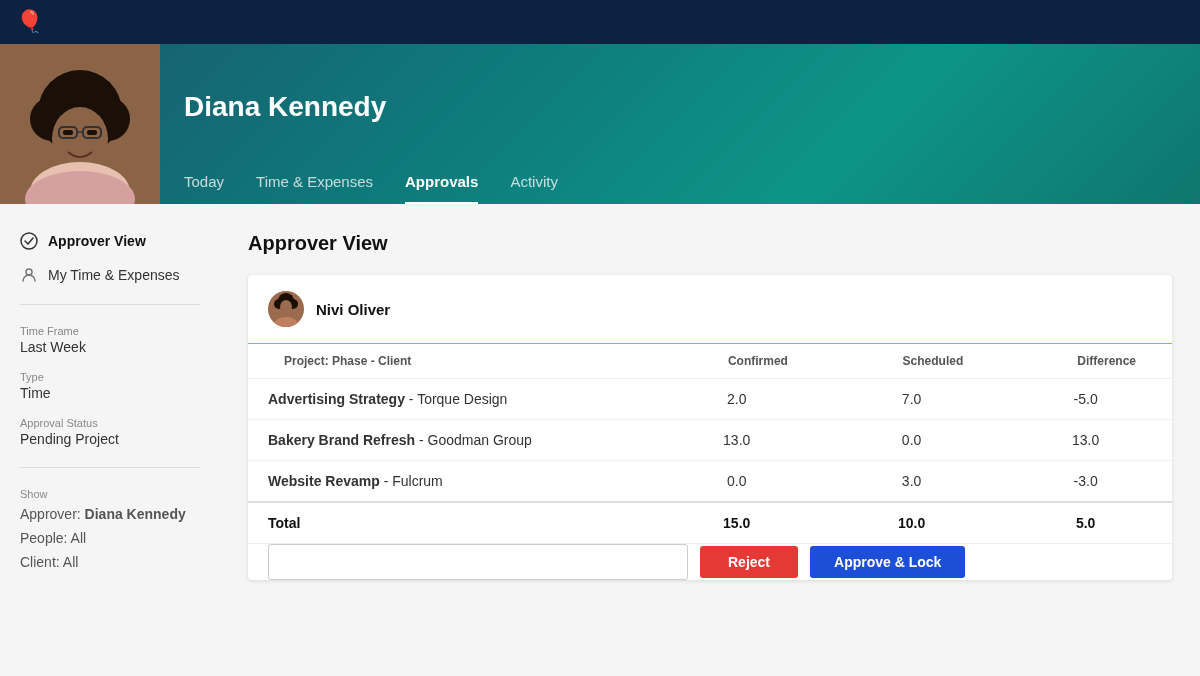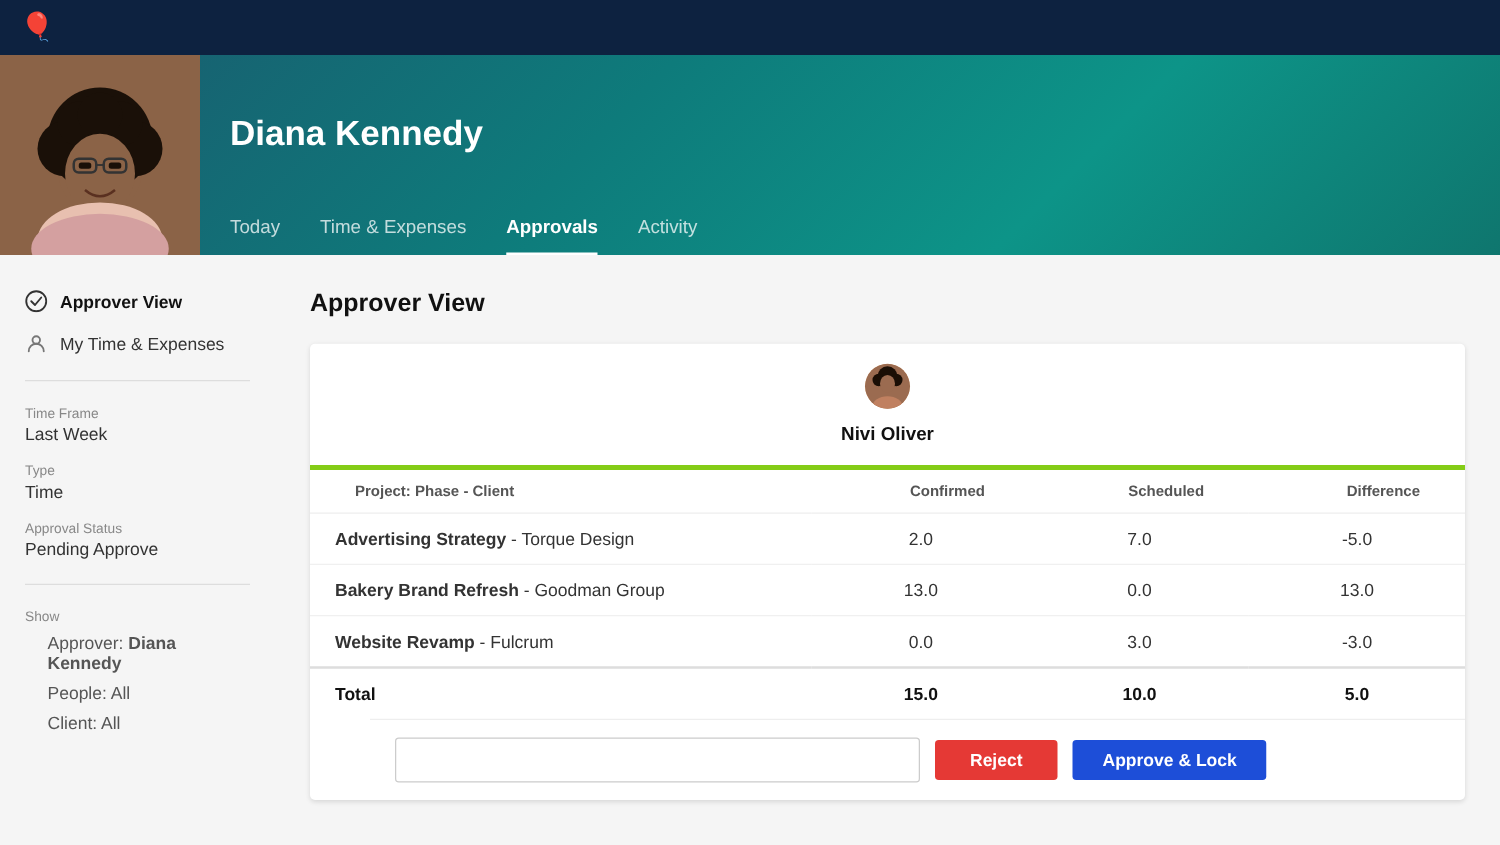--- a/index.html
+++ b/index.html
@@ -115,21 +115,21 @@
       color: #888;
       font-weight: 500;
       text-transform: none;
     }
     .sidebar-value {
       padding: 0 20px 8px 20px;
       font-size: 14px;
       color: #333;
     }
     .sidebar-show-row {
-      padding: 4px 38px;
+      padding: 4px 20px;
       font-size: 14px;
       color: #555;
     }
 
     
     .content {
       flex: 1;
       padding: 28px 28px;
     }
     .page-title {
@@ -144,22 +144,21 @@
       background: white;
       border-radius: 4px;
       box-shadow: 0 1px 4px rgba(0,0,0,0.12);
       overflow: hidden;
     }
     .card-header {
       display: flex;
       align-items: center;
       gap: 12px;
       padding: 16px 20px;
-      border-bottom: 4px solid #84cc16;
-      flex-direction: column;
+      border-bottom: 1px solid #84cc16;
     }
     .person-avatar {
       width: 36px;
       height: 36px;
       border-radius: 50%;
       overflow: hidden;
       background: #c9956c;
       display: flex;
       align-items: center;
       justify-content: center;
@@ -209,23 +208,22 @@
       border-top: 2px solid #ddd;
       border-bottom: none;
       color: #111;
     }
 
     
     .card-footer {
       display: flex;
       align-items: center;
       gap: 12px;
-      padding: 14px 20px;
+      padding: 0 20px;
       border-top: 1px solid #eee;
-      margin-left: 48px;
     }
     .reject-input {
       flex: 1;
       max-width: 420px;
       height: 36px;
       border: 1px solid #ccc;
       border-radius: 3px;
       padding: 0 10px;
       font-size: 14px;
     }
@@ -329,21 +327,21 @@
 
     <div class="sidebar-divider"></div>
 
     <div class="sidebar-section-label">Time Frame</div>
     <div class="sidebar-value">Last Week</div>
 
     <div class="sidebar-section-label">Type</div>
     <div class="sidebar-value">Time</div>
 
     <div class="sidebar-section-label">Approval Status</div>
-    <div class="sidebar-value">Pending Approve</div>
+    <div class="sidebar-value">Pending Project</div>
 
     <div class="sidebar-divider"></div>
 
     <div class="sidebar-section-label">Show</div>
     <div class="sidebar-show-row">
       <span>Approver:</span>
       <span style="font-weight:700;">Diana Kennedy</span>
     </div>
     <div class="sidebar-show-row">People: All</div>
     <div class="sidebar-show-row">Client: All</div>

